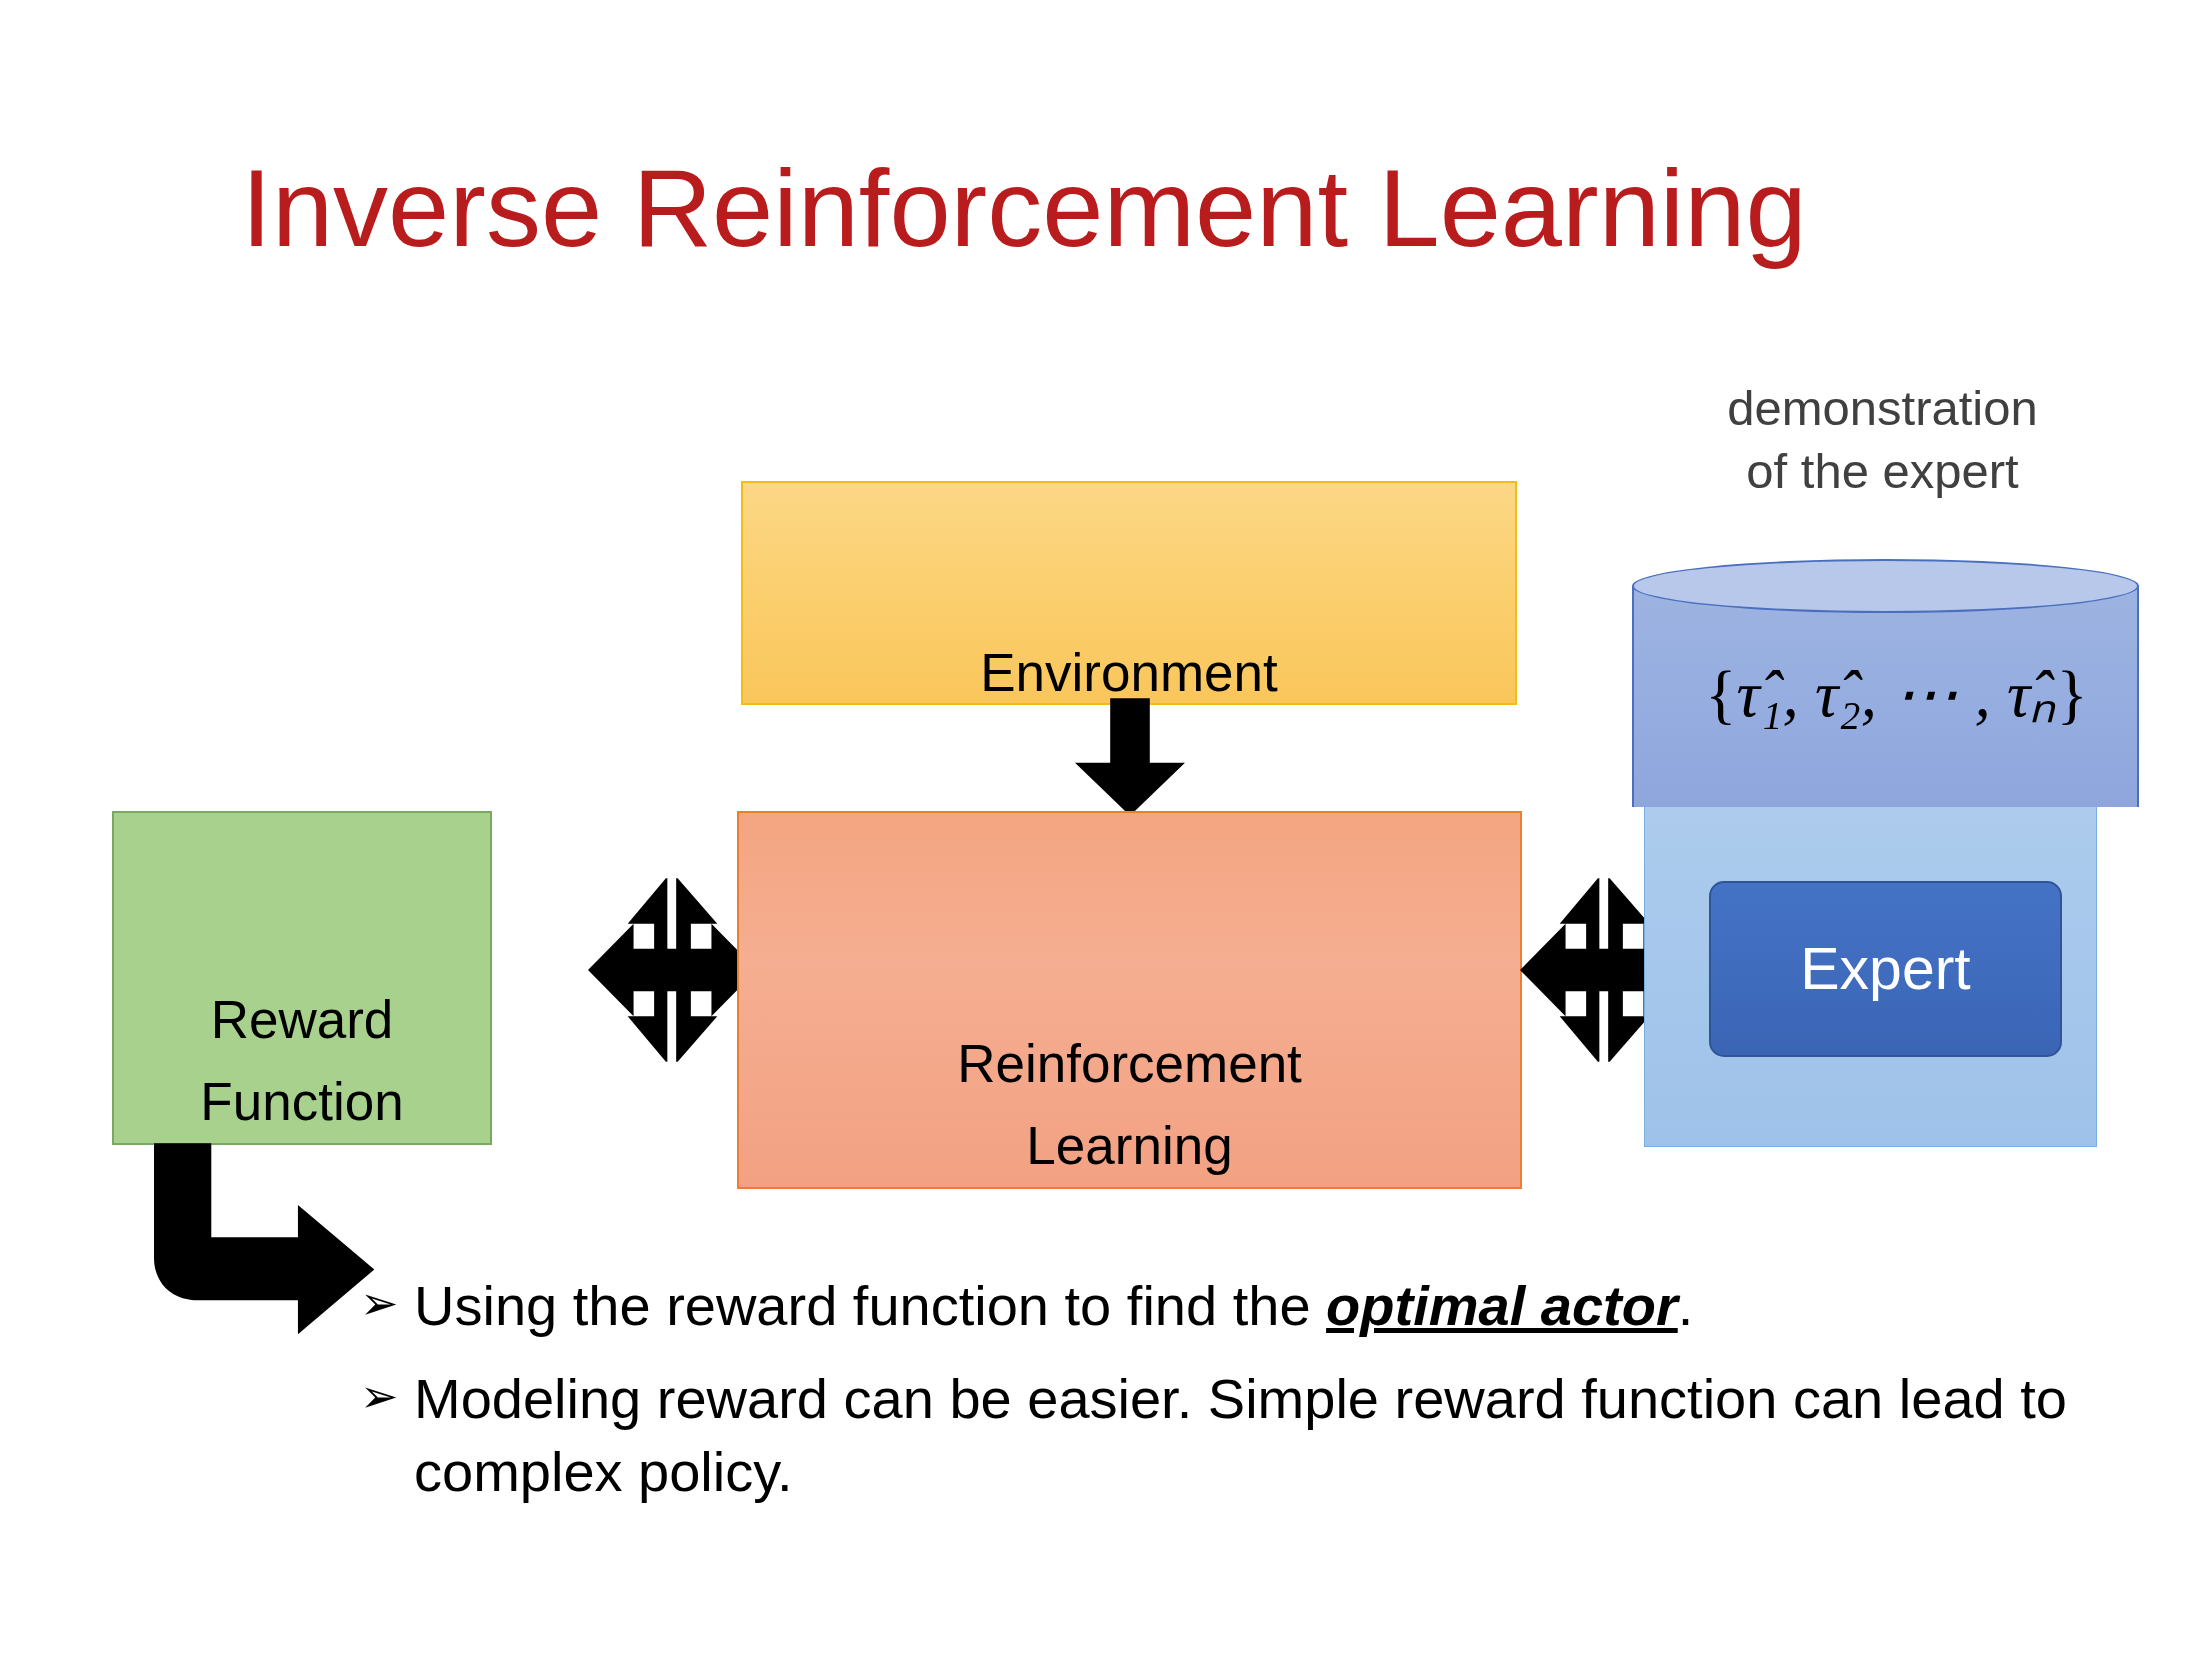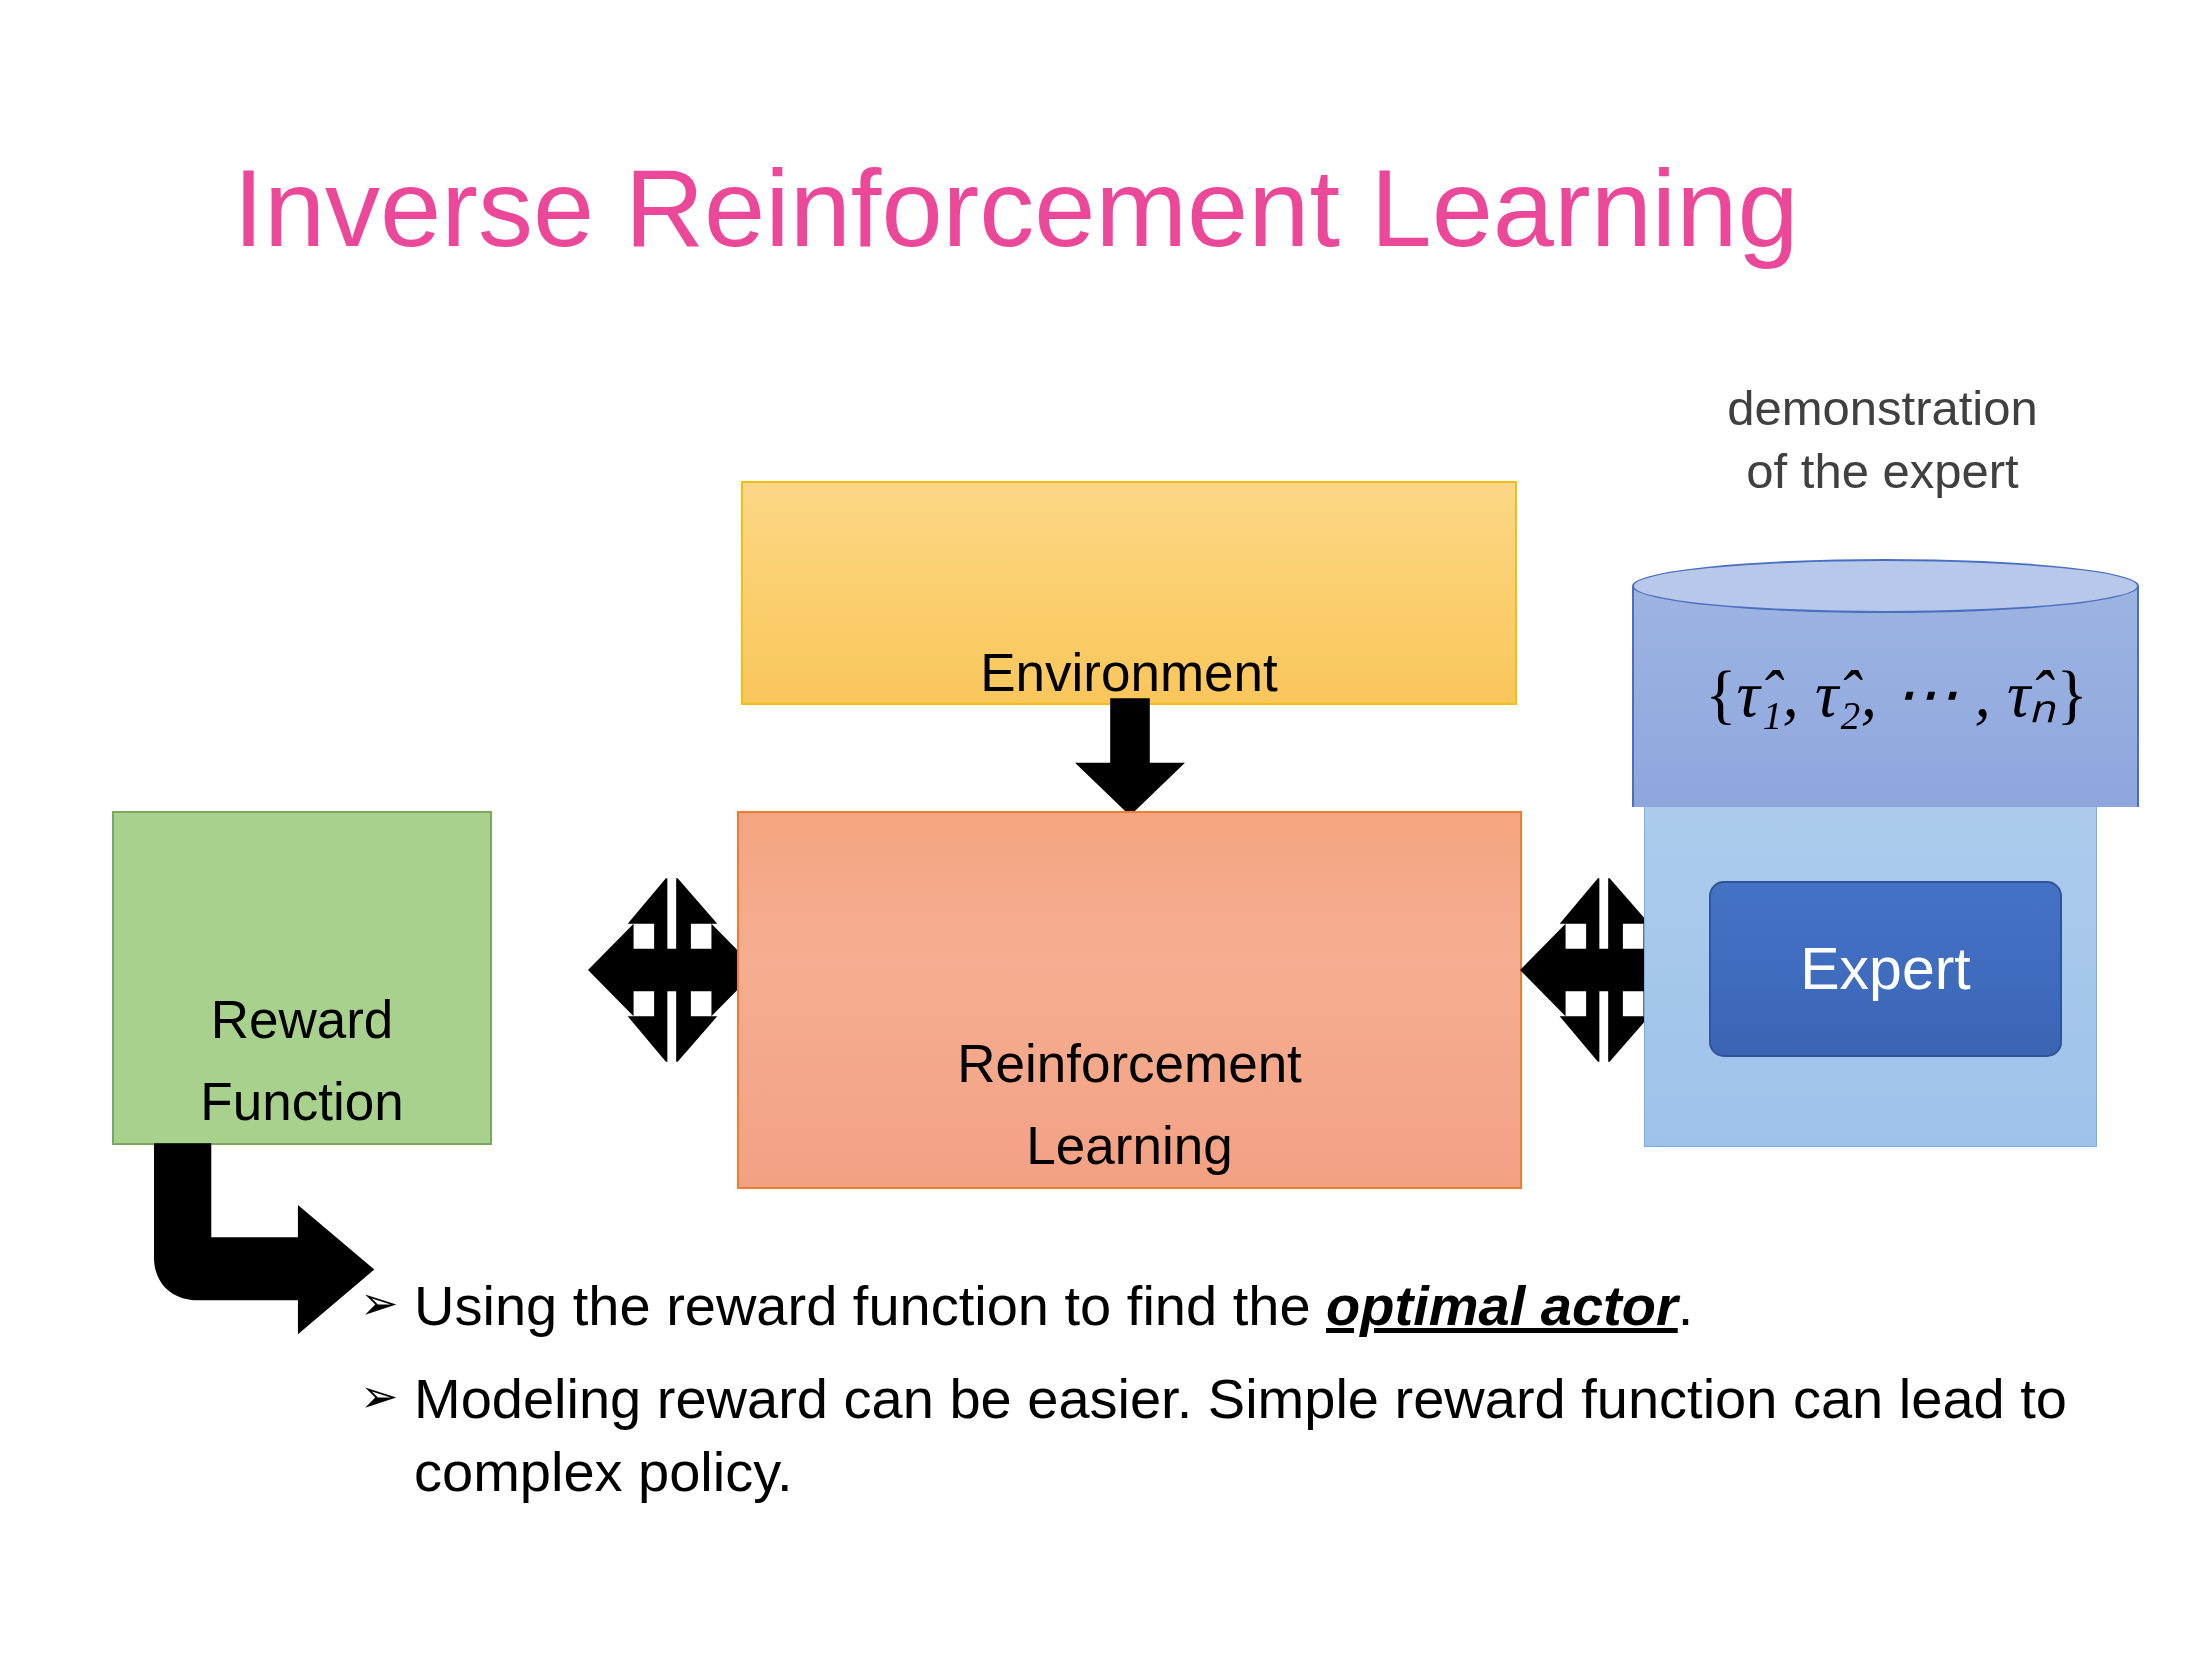--- a/index.html
+++ b/index.html
@@ -14,27 +14,27 @@
     position: relative;
     width: 2205px;
     height: 1654px;
     background: #ffffff;
     overflow: hidden;
   }
 
   
   #title {
     position: absolute;
-    left: 0;
+    left: 8px;
     top: 153px;
     width: 2032px;
     text-align: center;
     font-size: 110px;
     line-height: 1.0;
-    color: #ec4899;
+    color: #b91c1c;
     letter-spacing: 0px;
     font-weight: 400;
     white-space: nowrap;
   }
 
   
   .box {
     position: absolute;
     box-sizing: border-box;
     display: flex;

